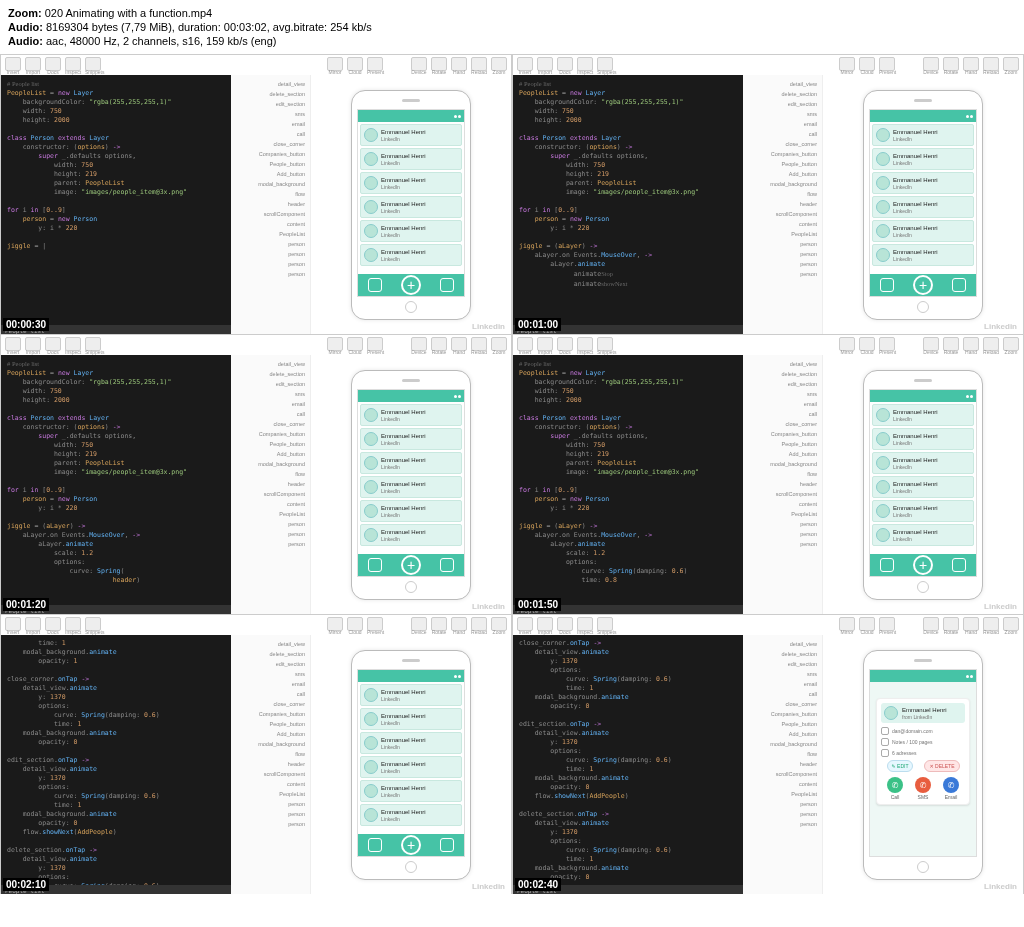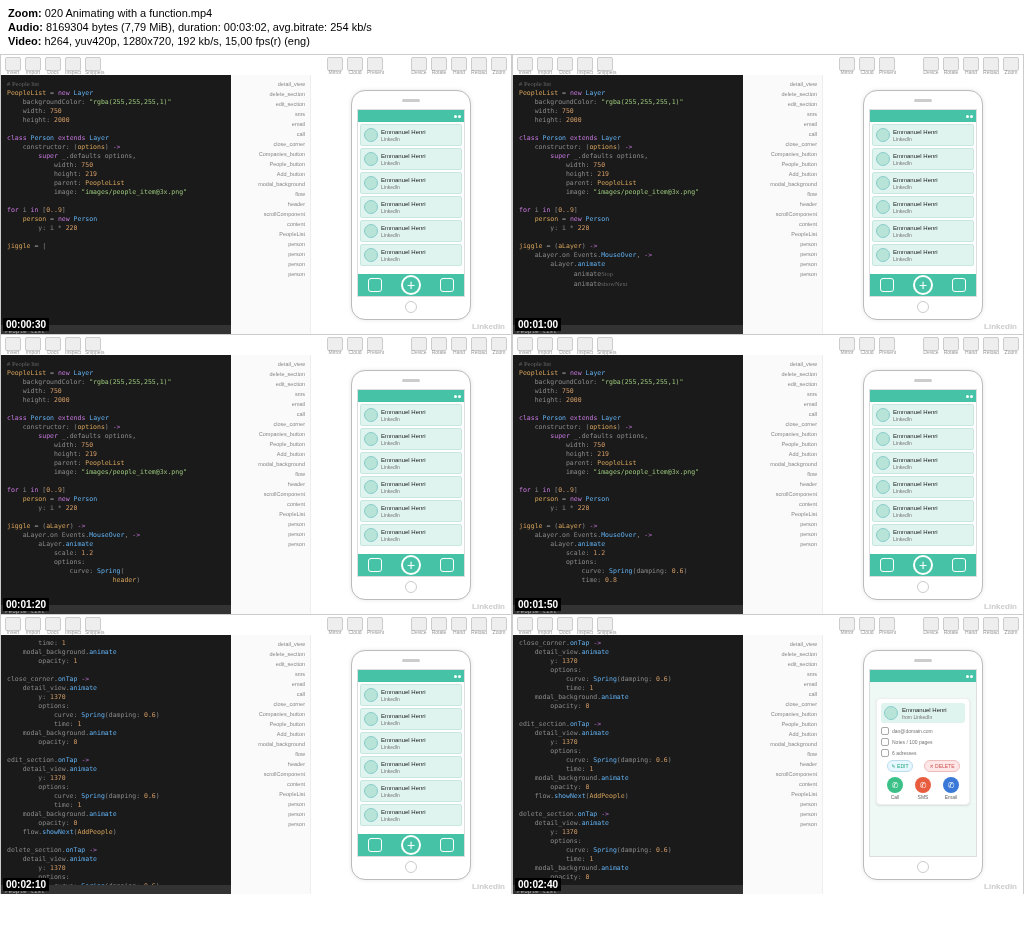--- a/index.html
+++ b/index.html
@@ -54,21 +54,21 @@
   .circ { width: 16px; height: 16px; border-radius: 50%; display: flex; align-items: center; justify-content: center; font-size: 8px; color: #fff; }
   .circ-label { font-size: 5px; color: #666; text-align: center; margin-top: 1px; }
   .circ-wrap { display:flex; flex-direction:column; align-items:center; }
 </style>
 </head>
 <body>
 
 <div class="header">
   <div><span>Zoom:</span> <span class="value">020 Animating with a function.mp4</span></div>
   <div><span>Audio:</span> <span class="value">8169304 bytes (7,79 MiB), duration: 00:03:02, avg.bitrate: 254 kb/s</span></div>
-  <div><span>Video:</span> <span class="value">h264, yuv420p, 1280x720, 192 kb/s, 15,00 fps(r) (eng)</span></div>
+  <div><span>Audio:</span> <span class="value">aac, 48000 Hz, 2 channels, s16, 159 kb/s (eng)</span></div>
 </div>
 
 <div class="grid" id="grid">
     <div class="thumb">
      <div class="toolbar-left">
         <div>
           <div class="tb-btn"></div>
           <div class="tb-label">Insert</div>
         </div>
         <div>

